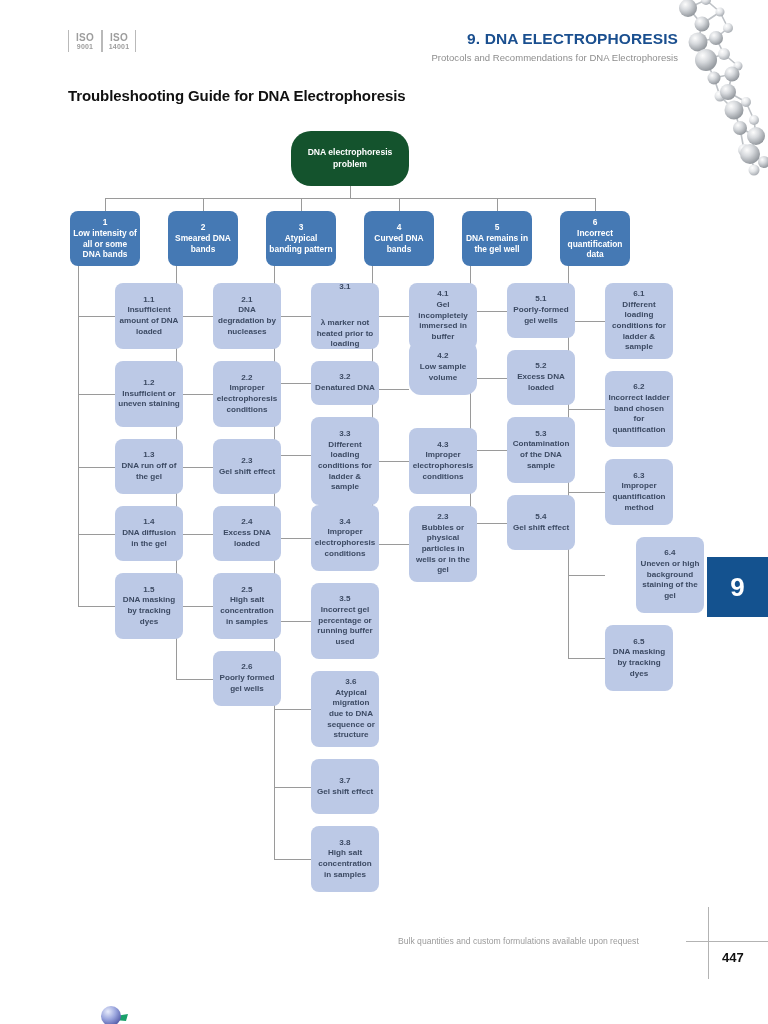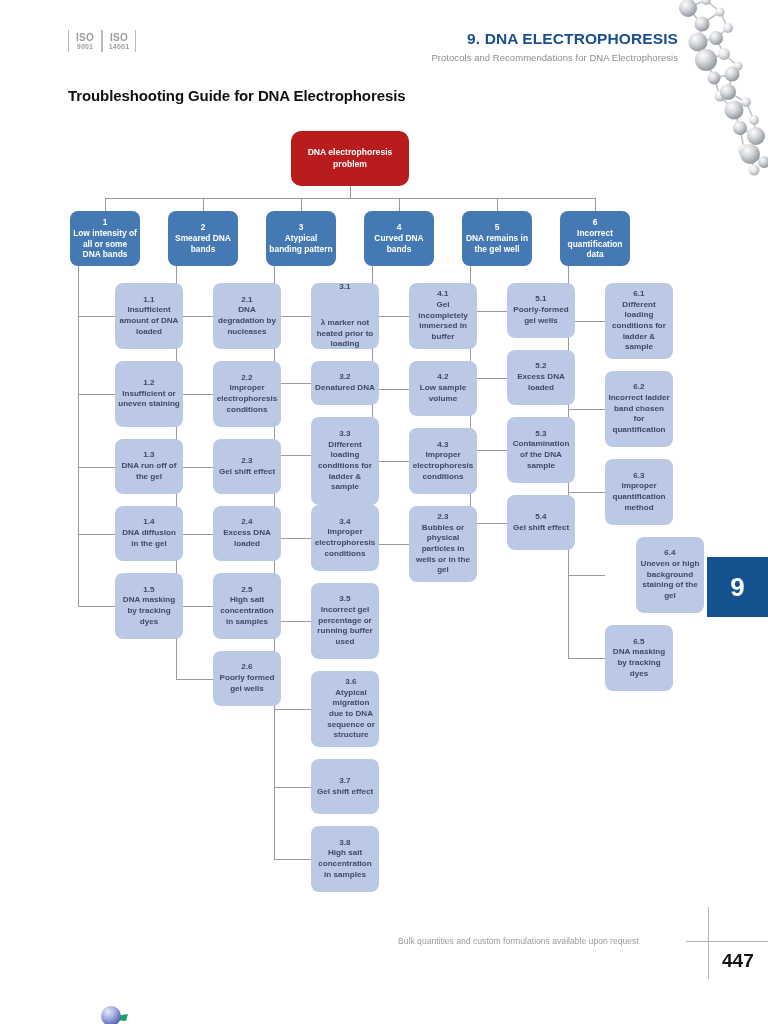--- a/index.html
+++ b/index.html
@@ -43,21 +43,21 @@
 
   .node{
     position:absolute;box-sizing:border-box;
     display:flex;flex-direction:column;align-items:center;justify-content:center;
     text-align:center;border-radius:9px;
   }
   #root-node{
     left:291px;top:131px;width:118px;height:55px;
     background:#1b5campersand;
   }
-  #root-node{background:#b91c1c;border-radius:10px;}
+  #root-node{background:#14532d;border-radius:20px;}
   #root-node .node-text{
     color:#fff;font-weight:bold;font-size:8.6px;line-height:1.32;padding:0 6px;
   }
 
   .cat-node{
     width:70px;height:55px;background:#4579b4;border-radius:8px;
   }
   .cat-num{color:#fff;font-weight:bold;font-size:8.4px;line-height:1.3;}
   .cat-label{color:#fff;font-weight:bold;font-size:8.4px;line-height:1.3;padding:0 3px;}
 
@@ -81,21 +81,21 @@
 
   
   #footer-note{
     position:absolute;left:398px;top:936px;
     font-size:8.6px;color:#9b9b9b;
   }
   #footer-cross-v{position:absolute;left:708px;top:907px;width:1px;height:72px;background:#b3b3b3;}
   #footer-cross-h{position:absolute;left:686px;top:941px;width:82px;height:1px;background:#b3b3b3;}
   #page-number{
     position:absolute;left:722px;top:950px;
-    font-size:19px;font-weight:bold;color:#111;
+    font-size:13px;font-weight:bold;color:#111;
   }
   #corner-decor{position:absolute;left:98px;top:1003px;width:34px;height:24px;}
 </style>
 </head>
 <body>
 
 <div id="iso-logo">
   <div class="iso-cell">
     <span class="iso-top">ISO</span>
     <span class="iso-bot">9001</span>
@@ -305,21 +305,21 @@
         <span class="sub-label">Gel shift effect</span>
       </div>
       <div class="node sub-node" style="left: 311px; top: 826px; height: 66px;">
         <span class="sub-num">3.8</span>
         <span class="sub-label">High salt concentration in samples</span>
       </div>
       <div class="node sub-node" style="left: 409px; top: 283px; height: 66px;">
         <span class="sub-num">4.1</span>
         <span class="sub-label">Gel incompletely immersed in buffer</span>
       </div>
-      <div class="node sub-node" style="left: 409px; top: 361px; height: 55px;">
+      <div class="node sub-node" style="left: 409px; top: 340px; height: 55px; border-radius: 12px;">
         <span class="sub-num">4.2</span>
         <span class="sub-label">Low sample volume</span>
       </div>
       <div class="node sub-node" style="left: 409px; top: 428px; height: 66px;">
         <span class="sub-num">4.3</span>
         <span class="sub-label">Improper electrophoresis conditions</span>
       </div>
       <div class="node sub-node" style="left: 409px; top: 506px; height: 76px;">
         <span class="sub-num">2.3</span>
         <span class="sub-label">Bubbles or physical particles in wells or in the gel</span>

